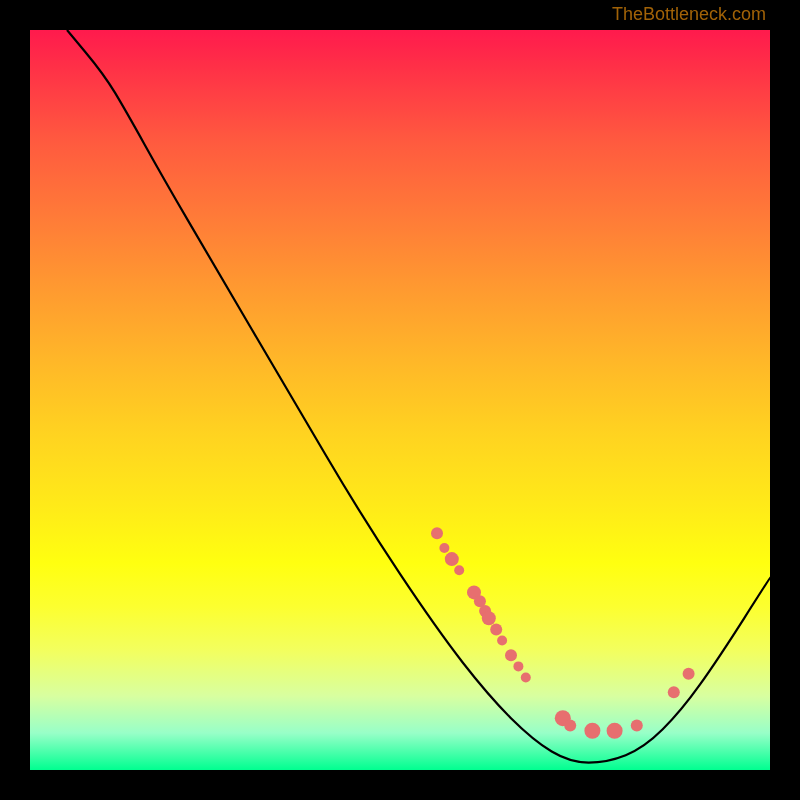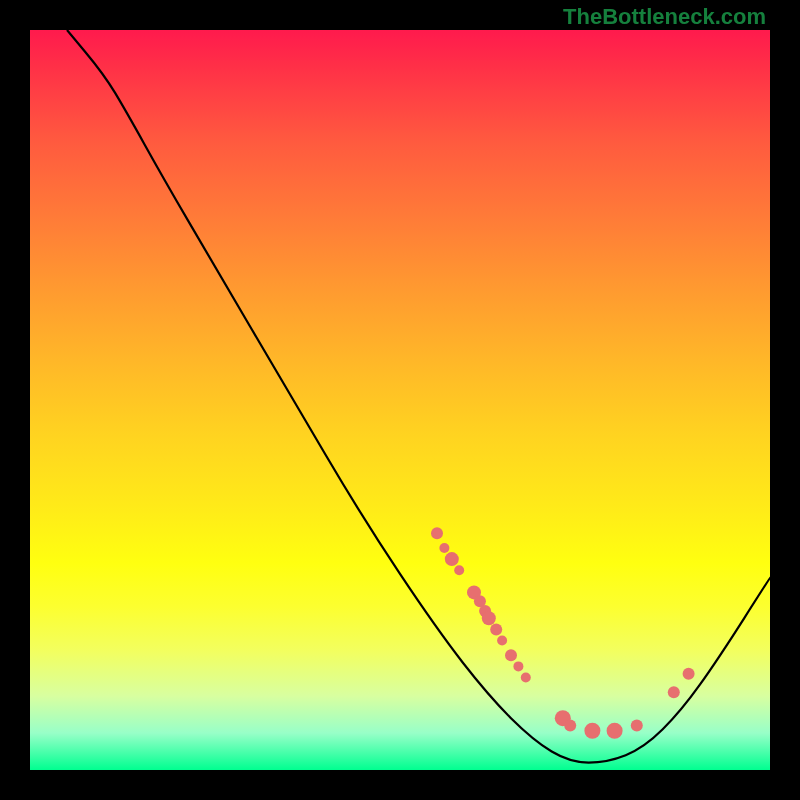--- a/index.html
+++ b/index.html
@@ -31,23 +31,23 @@
       #d8ffa0 90%,
       #98ffc8 95%,
       #00ff90 100%
     );
   }
   .watermark {
     position: absolute;
     top: 4px;
     right: 34px;
     font-family: Arial, sans-serif;
-    font-size: 22px;
-    color: #15803d;
-    font-weight: 700;
+    font-size: 18px;
+    color: #a16207;
+    font-weight: 400;
   }
   svg.curve {
     position: absolute;
     left: 0;
     top: 0;
     width: 740px;
     height: 740px;
   }
 </style>
 </head>

